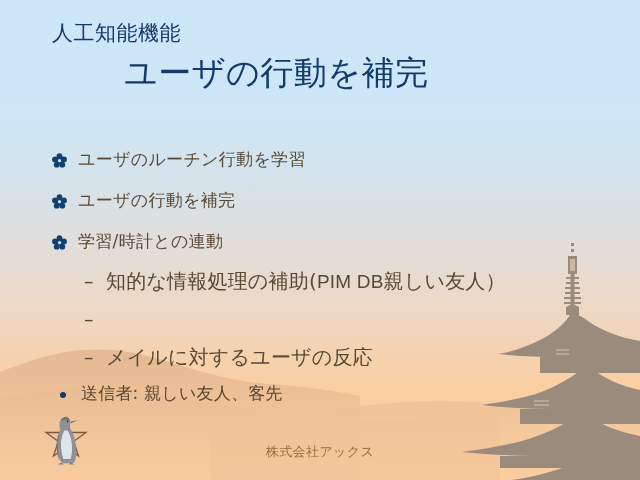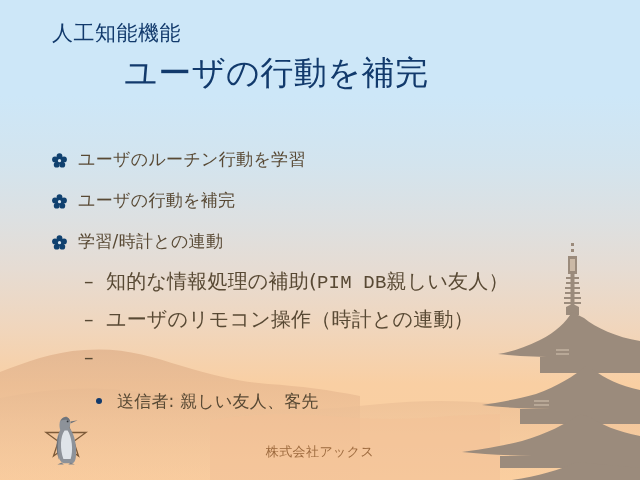--- a/index.html
+++ b/index.html
@@ -98,28 +98,27 @@
     line-height: 30px;
     color: #584934;
   }
   .lvl2 .txt {
     font-size: 20px;
     line-height: 30px;
     color: #584934;
     letter-spacing: 0.2px;
   }
   .lvl2 .txt .latin {
-    font-family: Liberation Mono, monospace;
+    font-family: Liberation Sans, sans-serif;
     font-size: 19px;
   }
 
   .lvl3 {
-    padding-left: 96px;
+    padding-left: 60px;
     height: 34px;
-    align-items: flex-end;
   }
   .lvl3 .marker {
     width: 21px;
     flex: 0 0 21px;
     display: flex;
     align-items: center;
     height: 26px;
     margin-top: 2px;
   }
   .dot3 {
@@ -299,25 +298,25 @@
       <span class="txt">学習/時計との連動</span>
     </div>
 
     <div class="row lvl2">
       <span class="marker">–</span>
       <span class="txt"><span>知的な情報処理の補助(</span><span class="latin">PIM DB</span><span>親しい友人）</span></span>
     </div>
 
     <div class="row lvl2">
       <span class="marker">–</span>
-      <span class="txt">ユーザのリモコン操作（時計との連動）</span>
     </div>
 
     <div class="row lvl2">
       <span class="marker">–</span>
+      <span class="txt">メイルに対するユーザの反応</span>
     </div>
 
     <div class="row lvl3">
       <span class="marker">
           <span class="dot3"></span>
         </span>
       <span class="txt">送信者: 親しい友人、客先</span>
     </div>
 
   </div>

